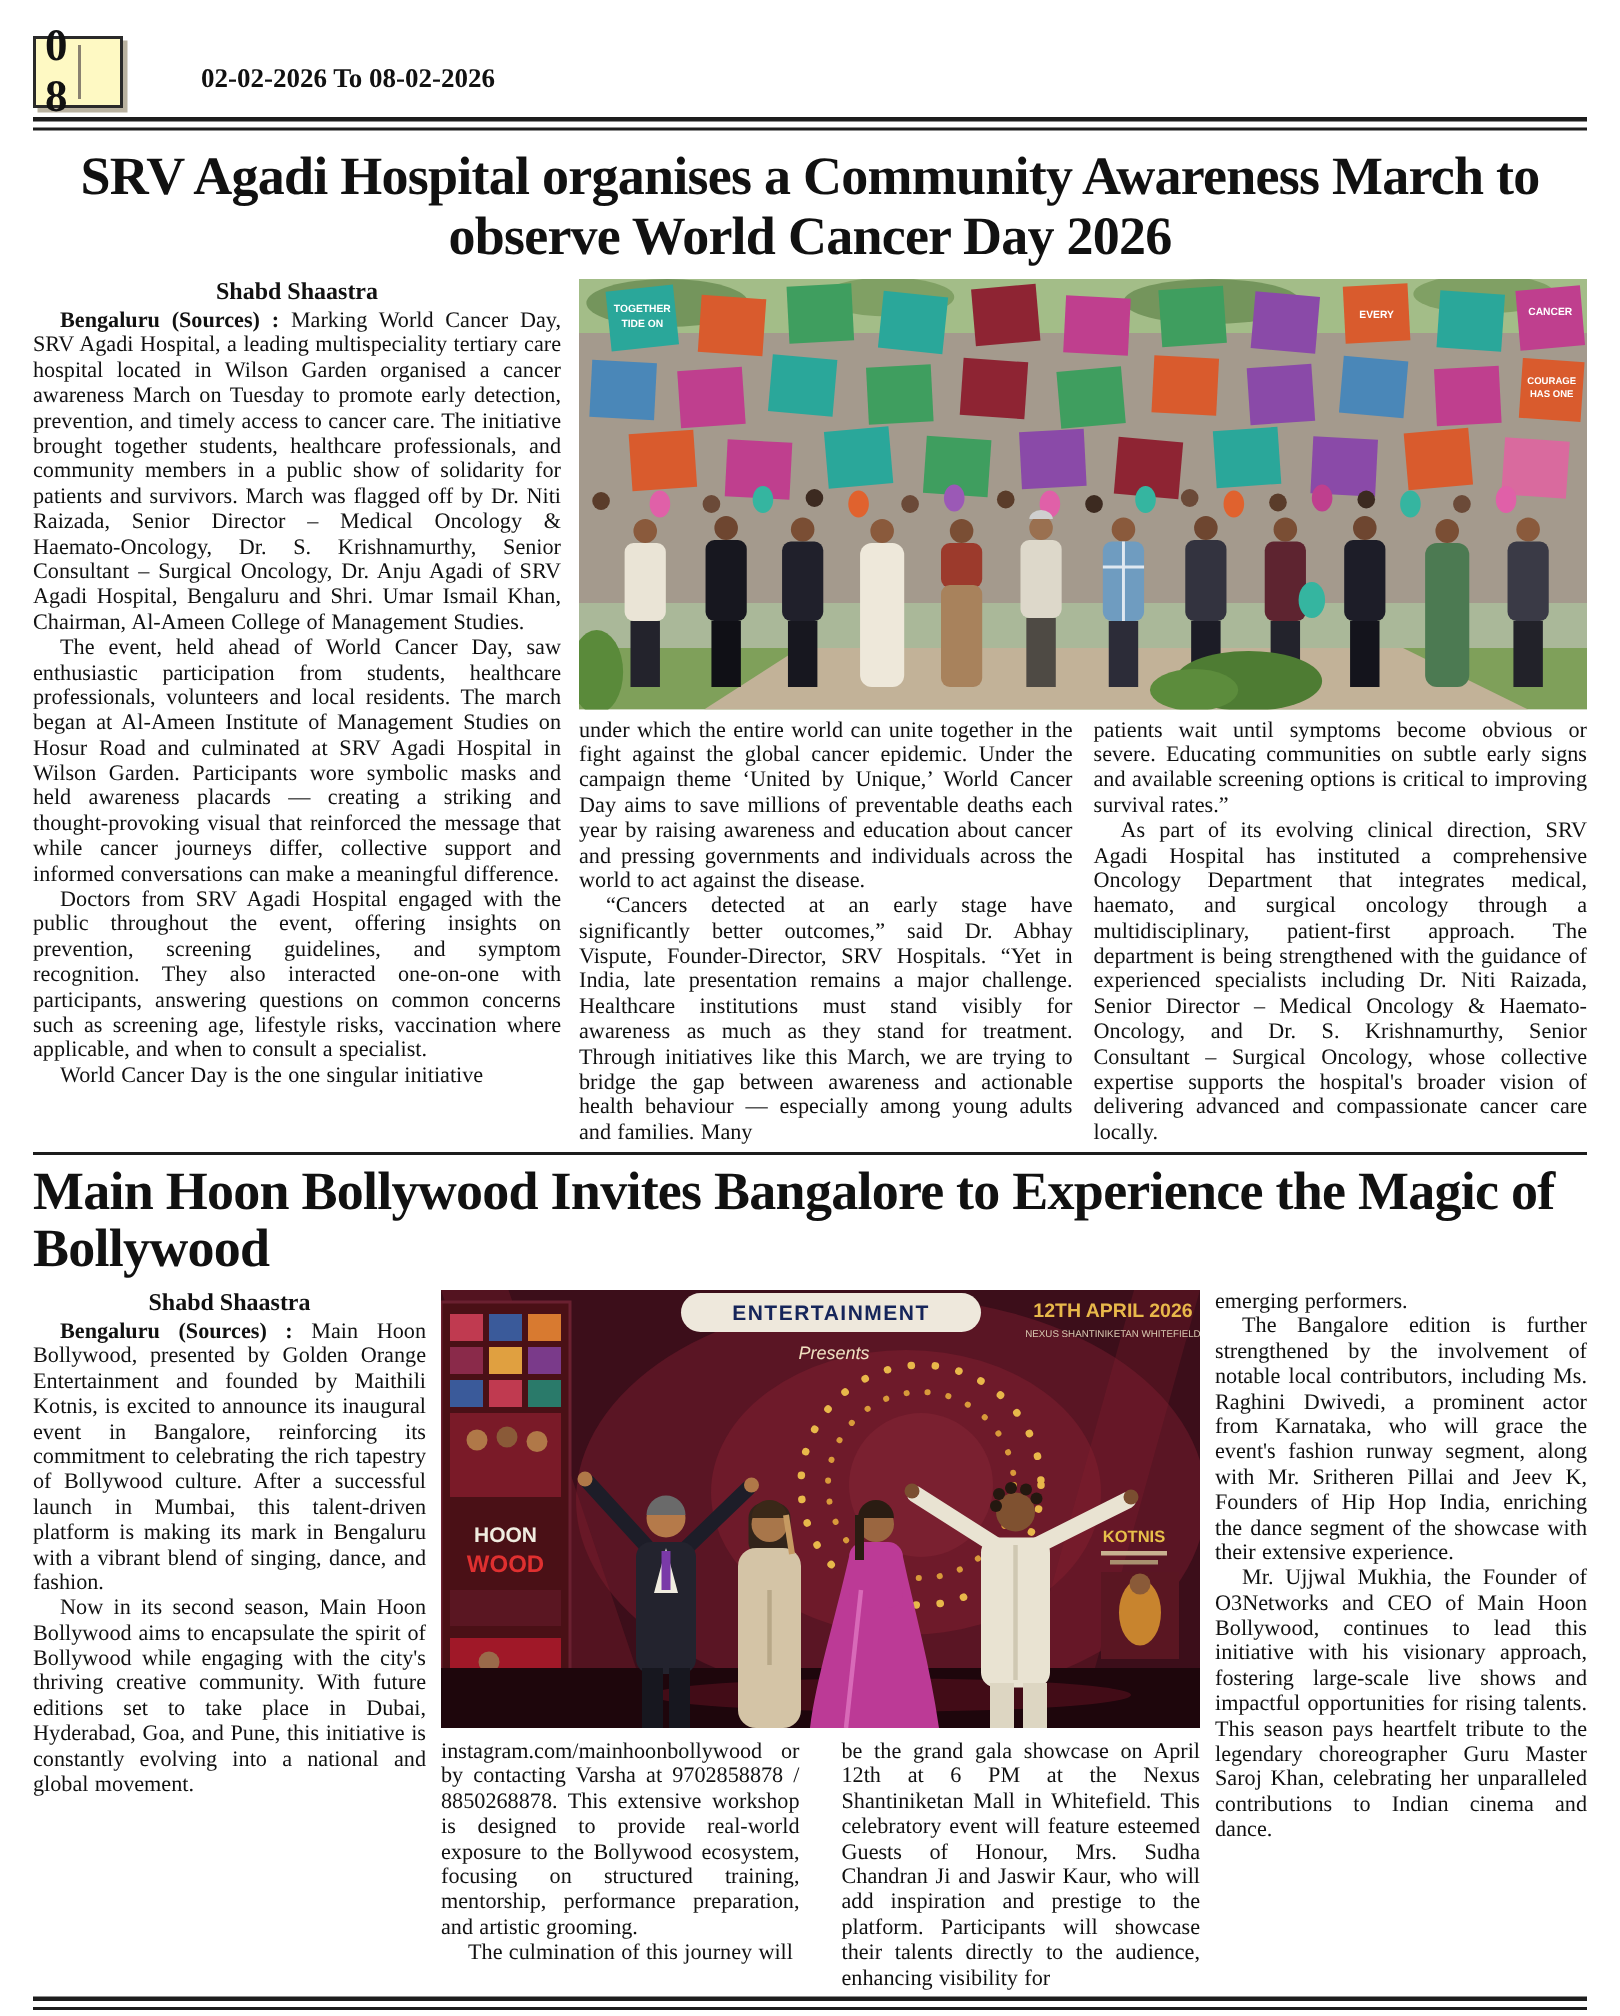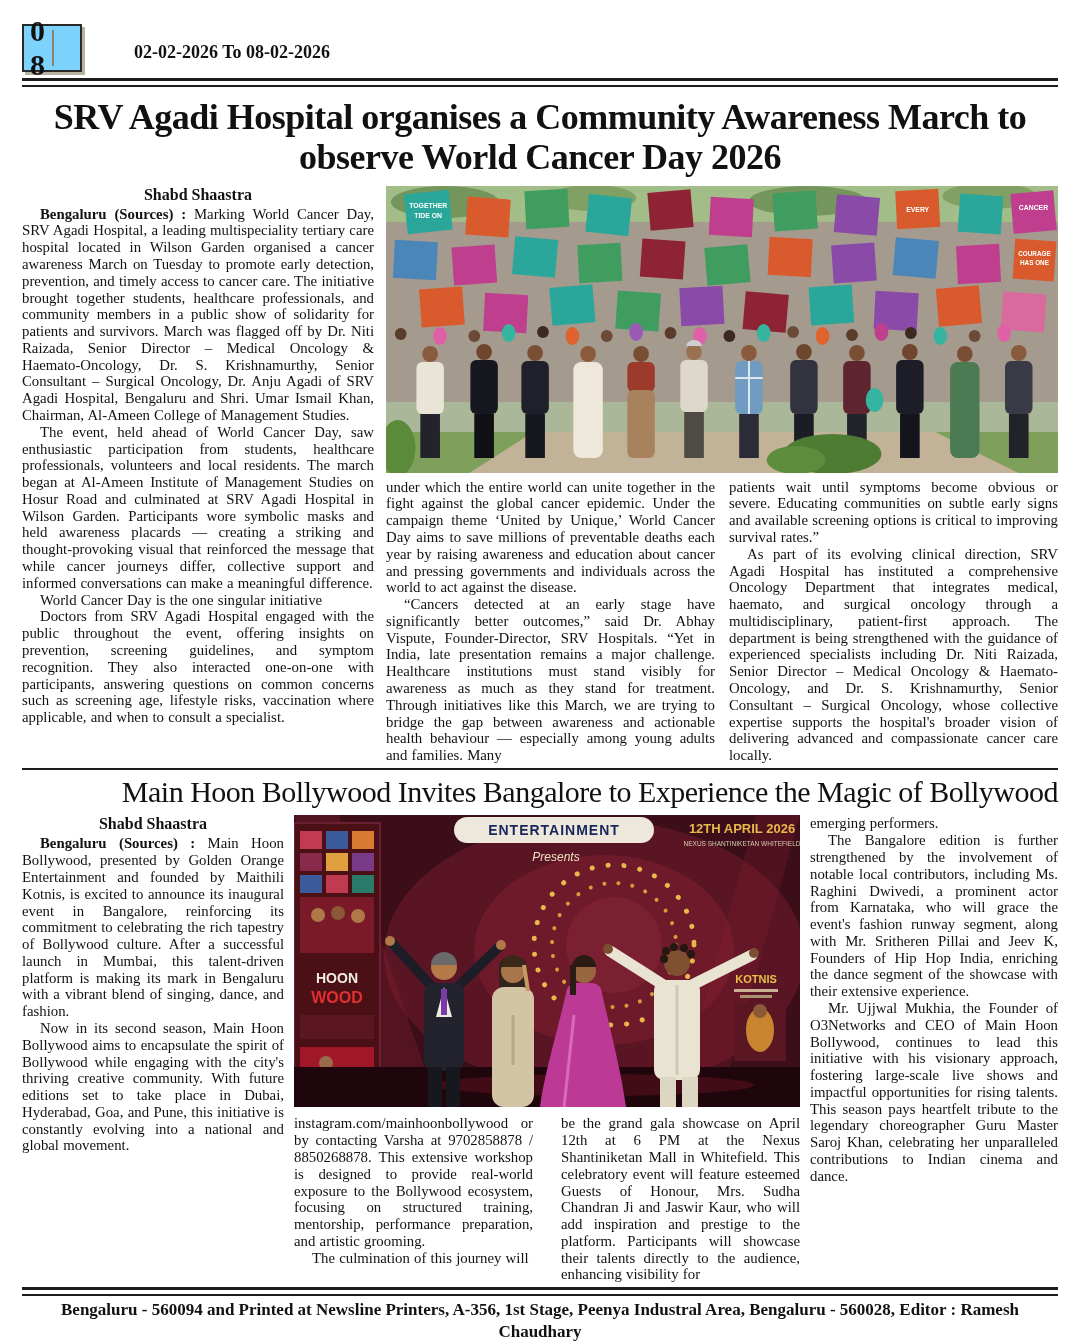--- a/index.html
+++ b/index.html
@@ -5,38 +5,38 @@
   html,body{margin:0;padding:0;background:#e8e8e8;}
   .page{
     width:1080px;height:1344px;background:#ffffff;margin:0 auto;
     box-sizing:border-box;padding:14px 22px 0 22px;overflow:hidden;
     font-family:"Liberation Serif","DejaVu Serif",serif;color:#111;
   }
   
   .hdr{display:flex;align-items:flex-start;justify-content:space-between;height:62px;}
   .hdr-left{display:flex;align-items:center;gap:10px;margin-top:10px;}
   .book{
-    width:56px;height:44px;background:#7dd3fc;border:2px solid #2a2a2a;
+    width:56px;height:44px;background:#fef9c3;border:2px solid #2a2a2a;
     box-shadow:3px 3px 0 #b9b2a0;display:flex;align-items:center;justify-content:center;
     position:relative;
   }
   .book:before{content:"";position:absolute;left:50%;top:4px;bottom:4px;width:2px;background:#8a8270;}
   .book span{font-weight:bold;font-size:30px;letter-spacing:8px;padding-left:6px;font-family:"Liberation Serif",serif;}
   .date{font-weight:bold;font-size:18px;margin-top:8px;margin-left:42px;}
   .mast{text-align:right;line-height:1.02;margin-top:6px;}
   .mast .hi{font-family:"DejaVu Sans",sans-serif;font-weight:bold;font-size:27px;}
   .mast .en{font-family:"Liberation Sans",sans-serif;font-weight:bold;font-size:19px;letter-spacing:.5px;}
   .rule-dbl{border-top:3px solid #1d1d1d;border-bottom:2px solid #1d1d1d;height:4px;margin-top:2px;}
   .rule-sgl{border-top:2px solid #1d1d1d;margin:4px 0 2px 0;}
   
   h1.head1{
     font-size:36px;line-height:1.12;text-align:center;margin:10px 10px 8px 10px;
     font-weight:bold;letter-spacing:-.5px;
   }
-  h2.head2{font-size:30px;line-height:1.05;text-align:right;margin:6px 0 8px 0;font-weight:normal;letter-spacing:-.5px;}
+  h2.head2{font-size:36px;line-height:1.05;text-align:left;margin:6px 0 8px 0;font-weight:bold;letter-spacing:-.5px;}
   
   .byline{text-align:center;font-weight:bold;font-size:16px;margin-bottom:2px;}
   .col p{
     margin:0;text-align:justify;font-size:14.8px;line-height:1.135;
     text-indent:18px;word-spacing:.5px;
   }
   .col p.noindent{text-indent:0;}
   .lead b{font-weight:bold;}
   
   .a1{display:grid;grid-template-columns:352px 1fr;column-gap:12px;margin-top:2px;}
@@ -65,22 +65,22 @@
   </div>
   <div class="rule-dbl"></div>
 
   <h1 class="head1">SRV Agadi Hospital organises a Community Awareness March to observe World Cancer Day 2026</h1>
 
   <div class="a1">
     <div class="col">
       <div class="byline">Shabd Shaastra</div>
       <p class="lead"><b>Bengaluru (Sources) : </b><span>Marking World Cancer Day, SRV Agadi Hospital, a leading multispeciality tertiary care hospital located in Wilson Garden organised a cancer awareness March on Tuesday to promote early detection, prevention, and timely access to cancer care. The initiative brought together students, healthcare professionals, and community members in a public show of solidarity for patients and survivors. March was flagged off by Dr. Niti Raizada, Senior Director – Medical Oncology &amp; Haemato-Oncology, Dr. S. Krishnamurthy, Senior Consultant – Surgical Oncology, Dr. Anju Agadi of SRV Agadi Hospital, Bengaluru and Shri. Umar Ismail Khan, Chairman, Al-Ameen College of Management Studies.</span></p>
       <p>The event, held ahead of World Cancer Day, saw enthusiastic participation from students, healthcare professionals, volunteers and local residents. The march began at Al-Ameen Institute of Management Studies on Hosur Road and culminated at SRV Agadi Hospital in Wilson Garden. Participants wore symbolic masks and held awareness placards — creating a striking and thought-provoking visual that reinforced the message that while cancer journeys differ, collective support and informed conversations can make a meaningful difference.</p>
+      <p>Doctors from SRV Agadi Hospital engaged with the public throughout the event, offering insights on prevention, screening guidelines, and symptom recognition. They also interacted one-on-one with participants, answering questions on common concerns such as screening age, lifestyle risks, vaccination where applicable, and when to consult a specialist.</p>
       <p>World Cancer Day is the one singular initiative</p>
-      <p>Doctors from SRV Agadi Hospital engaged with the public throughout the event, offering insights on prevention, screening guidelines, and symptom recognition. They also interacted one-on-one with participants, answering questions on common concerns such as screening age, lifestyle risks, vaccination where applicable, and when to consult a specialist.</p>
     </div>
 
     <div class="a1-right">
 
       <svg class="photo1" viewBox="0 0 685 287" preserveAspectRatio="none">
         <rect width="685" height="287" fill="#aab899"></rect>
         <rect x="0" y="0" width="685" height="44" fill="#a3bd88"></rect>
         <ellipse cx="60" cy="16" rx="55" ry="16" fill="#74955c"></ellipse>
           <ellipse cx="210" cy="12" rx="45" ry="13" fill="#80a064"></ellipse>
         <ellipse cx="430" cy="15" rx="60" ry="15" fill="#74955c"></ellipse>

